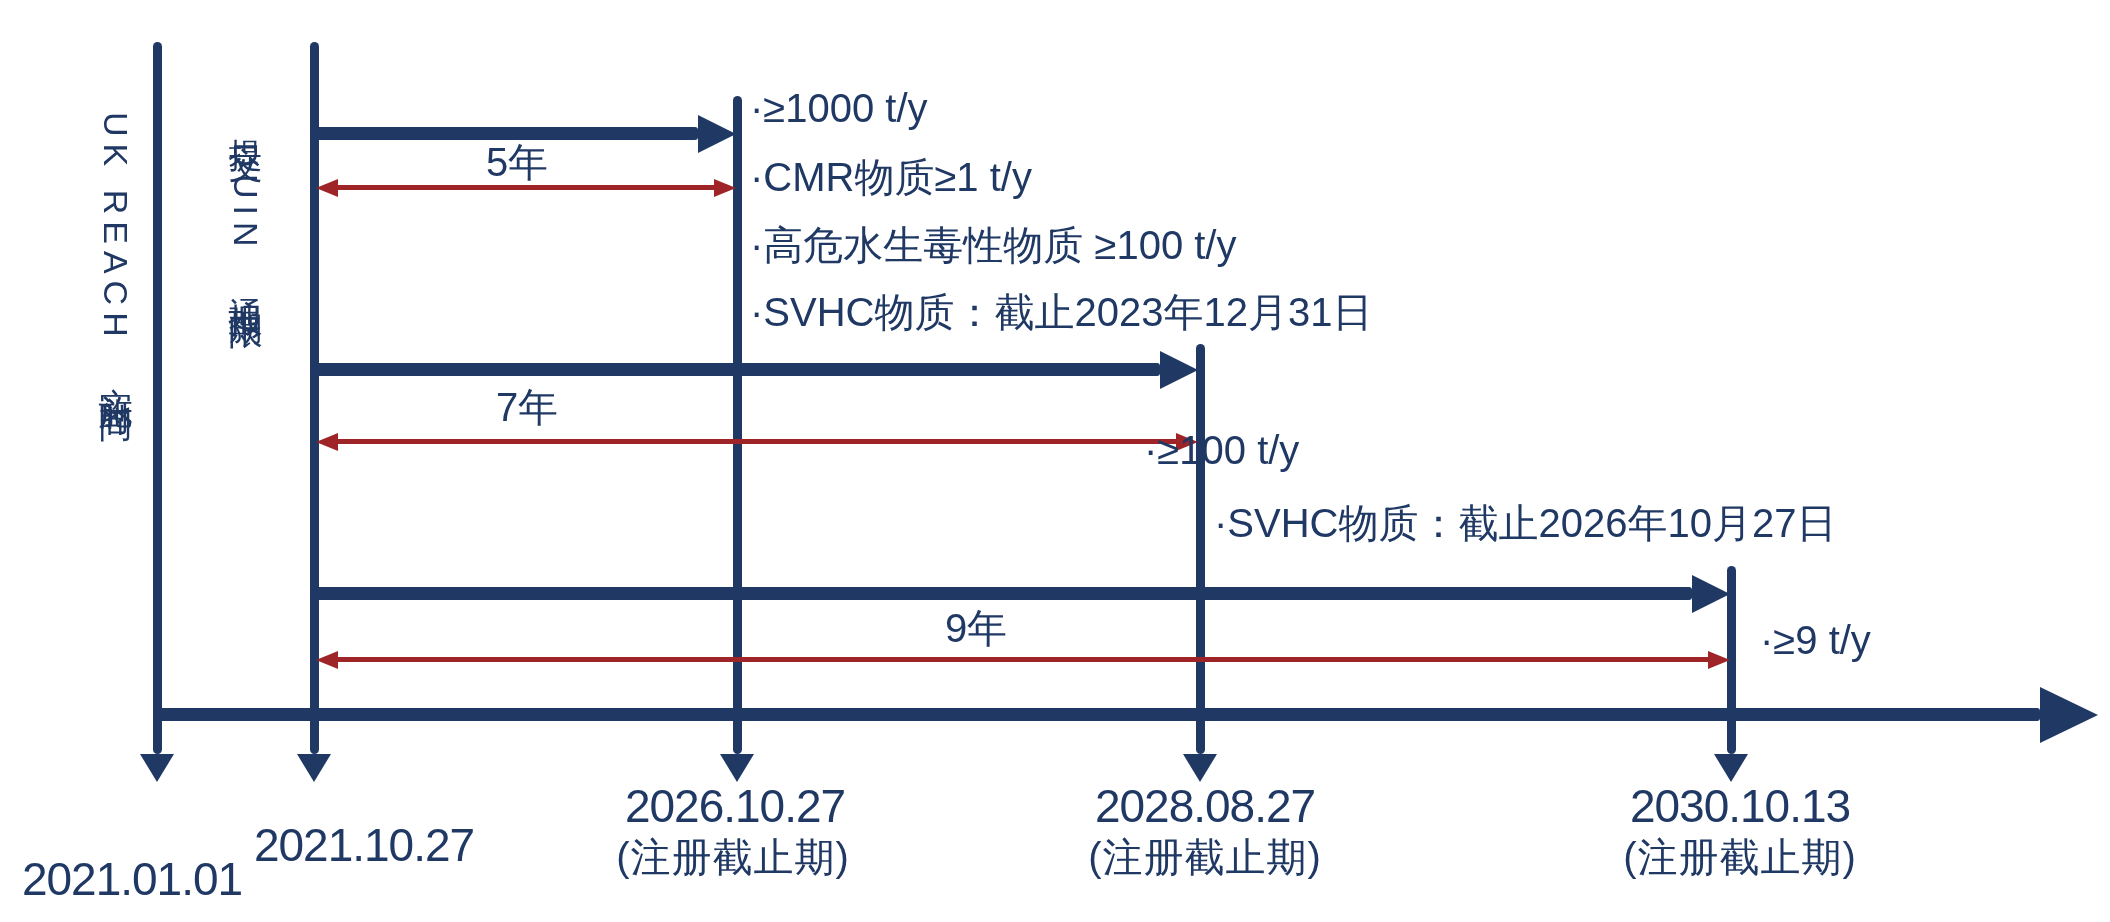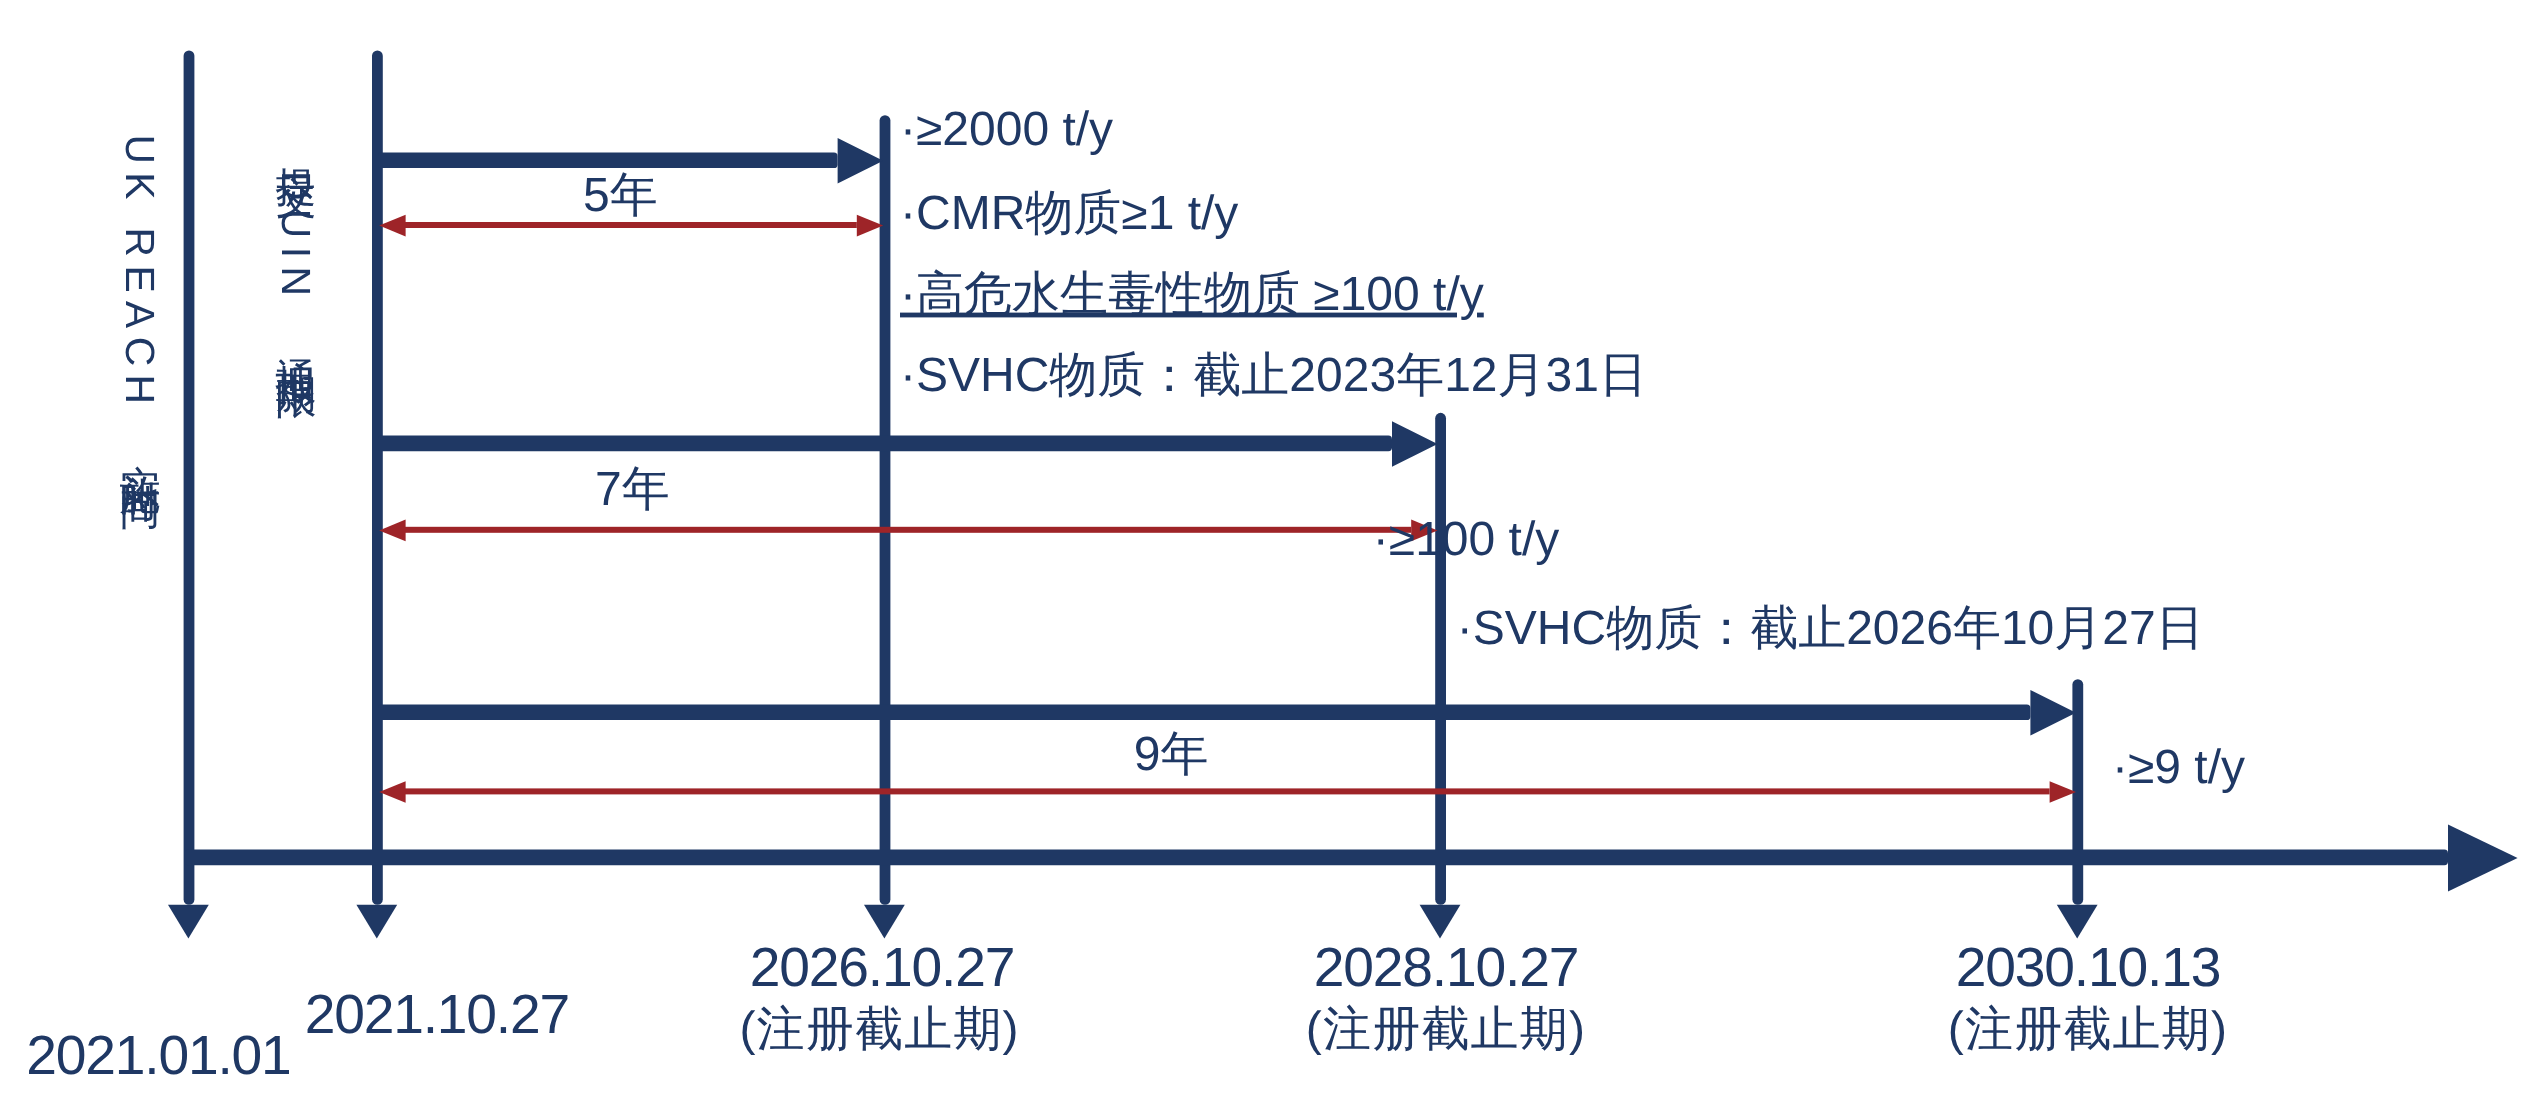--- a/index.html
+++ b/index.html
@@ -68,38 +68,38 @@
   <div class="redhead r" style="left:1176px;top:433px;"></div>
 
   <div class="redbar" style="left:336px;top:657px;width:1372px;"></div>
   <div class="redhead l" style="left:316px;top:651px;"></div>
   <div class="redhead r" style="left:1708px;top:651px;"></div>
 
   <div class="lbl dur" style="left:517px;top:162px;">5年</div>
   <div class="lbl dur" style="left:527px;top:407px;">7年</div>
   <div class="lbl dur" style="left:976px;top:628px;">9年</div>
 
-  <div class="ann" style="left:750px;top:108px;">·≥2000 t/y</div>
+  <div class="ann" style="left:750px;top:108px;">·≥1000 t/y</div>
   <div class="ann" style="left:750px;top:177px;">·CMR物质≥1 t/y</div>
-  <div class="ann" style="left:750px;top:245px;text-decoration:underline;">·高危水生毒性物质 ≥100 t/y</div>
+  <div class="ann" style="left:750px;top:245px;">·高危水生毒性物质 ≥100 t/y</div>
   <div class="ann" style="left:750px;top:312px;">·SVHC物质：截止2023年12月31日</div>
 
   <div class="ann" style="left:1144px;top:450px;">·≥100 t/y</div>
   <div class="ann" style="left:1214px;top:523px;">·SVHC物质：截止2026年10月27日</div>
 
   <div class="ann" style="left:1760px;top:640px;">·≥9 t/y</div>
 
   <div class="hbar" style="left:154px;top:708px;width:1886px;"></div>
   <div class="axishead" style="left:2040px;top:687px;"></div>
 
   <div class="lbl date" style="left:132px;top:845px;margin-top:34px;">2021.01.01</div>
   <div class="lbl date" style="left:364px;top:845px;">2021.10.27</div>
 
   <div class="lbl date" style="left:735px;top:806px;">2026.10.27</div>
   <div class="lbl datesub" style="left:733px;top:857px;">(注册截止期)</div>
 
-  <div class="lbl date" style="left:1205px;top:806px;">2028.10.27</div>
+  <div class="lbl date" style="left:1205px;top:806px;">2028.08.27</div>
   <div class="lbl datesub" style="left:1205px;top:857px;">(注册截止期)</div>
 
   <div class="lbl date" style="left:1740px;top:806px;">2030.10.13</div>
   <div class="lbl datesub" style="left:1740px;top:857px;">(注册截止期)</div>
 
 </div>
 
 </body></html>

